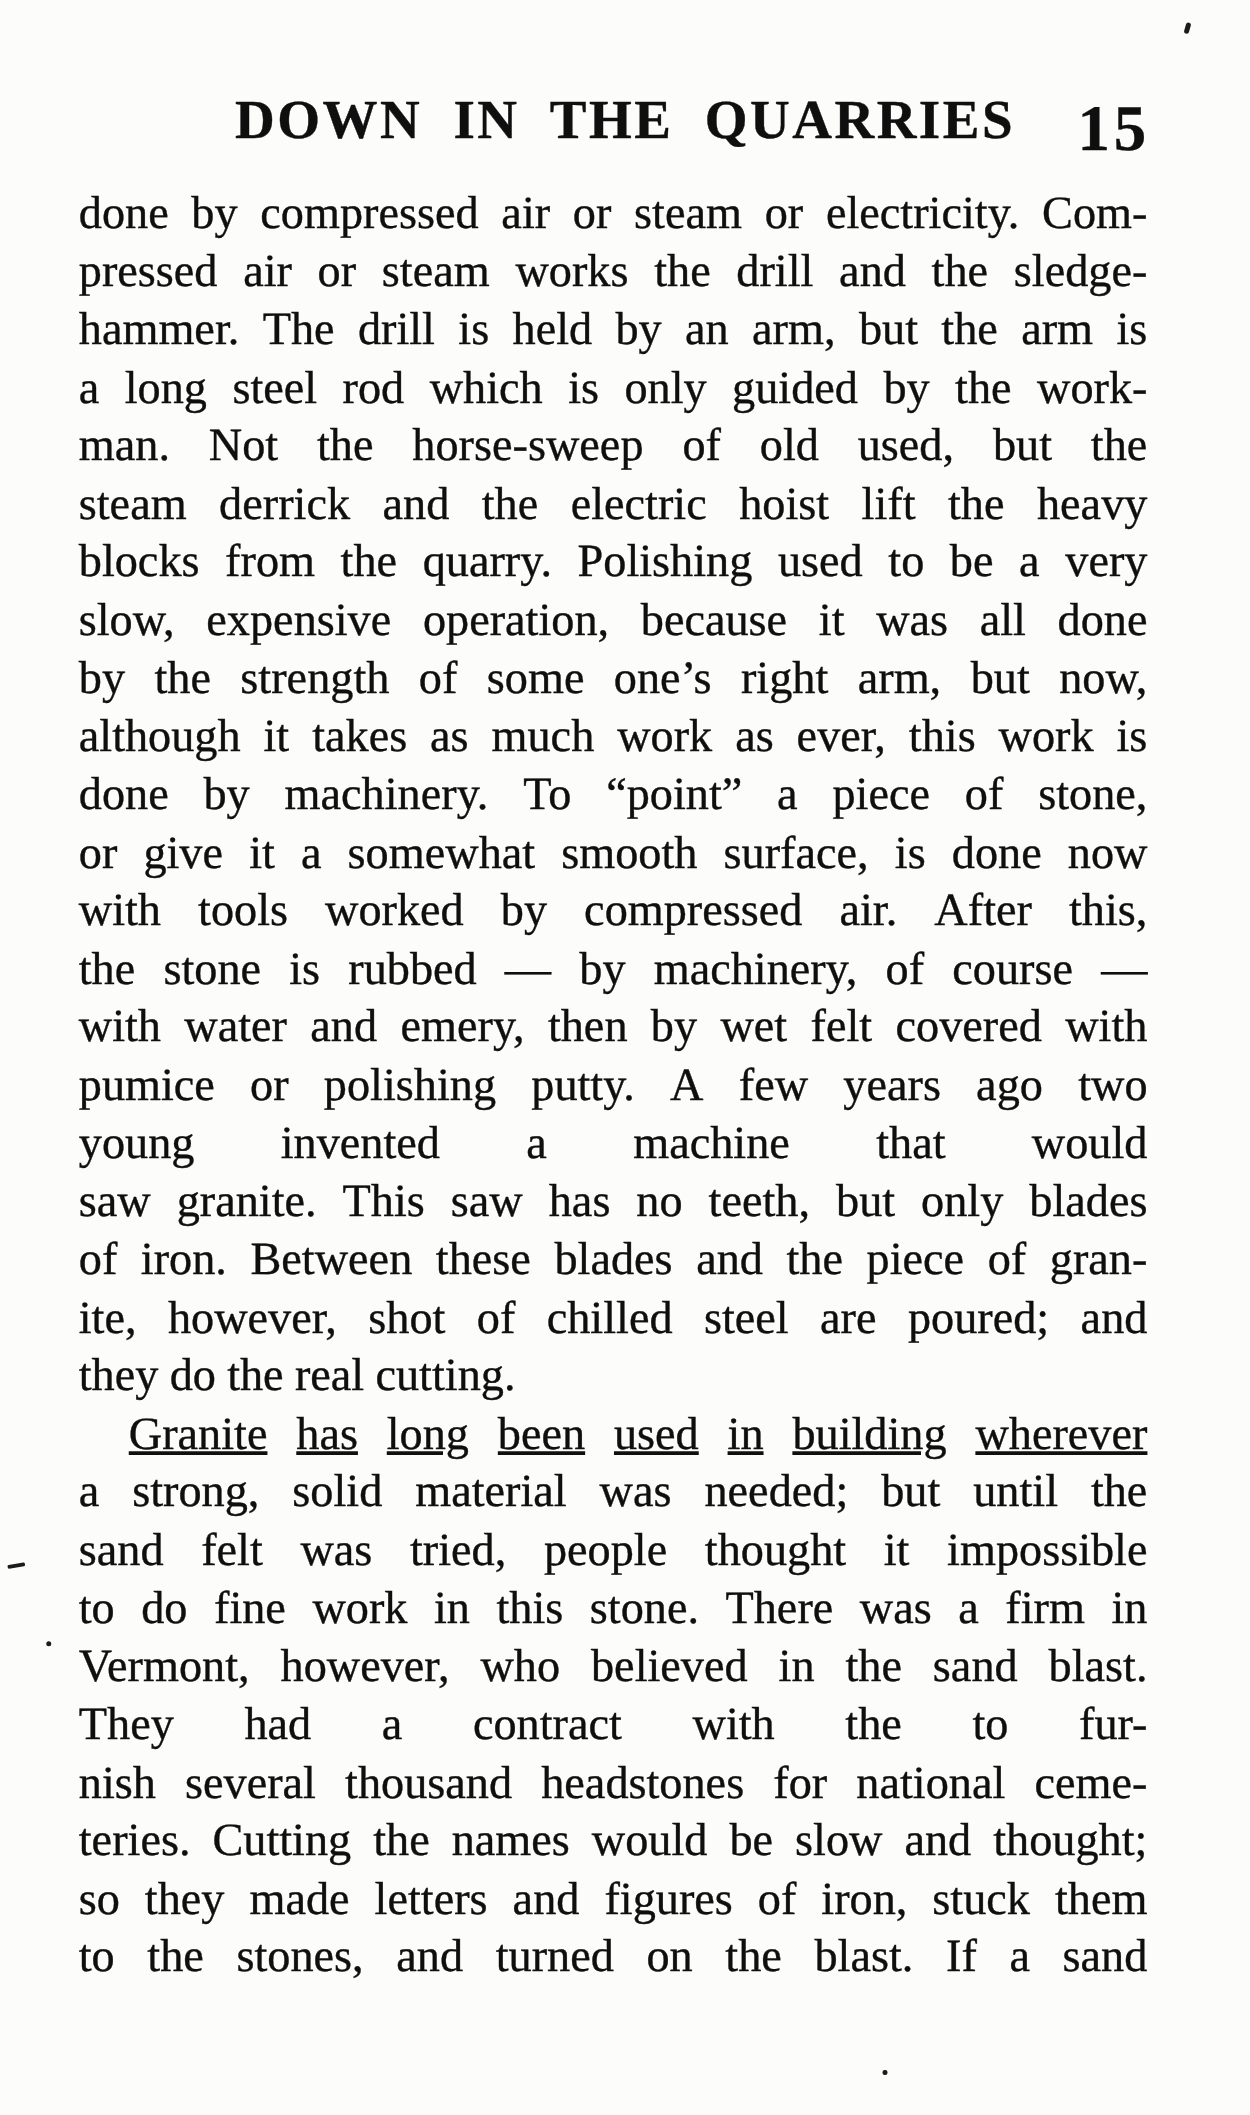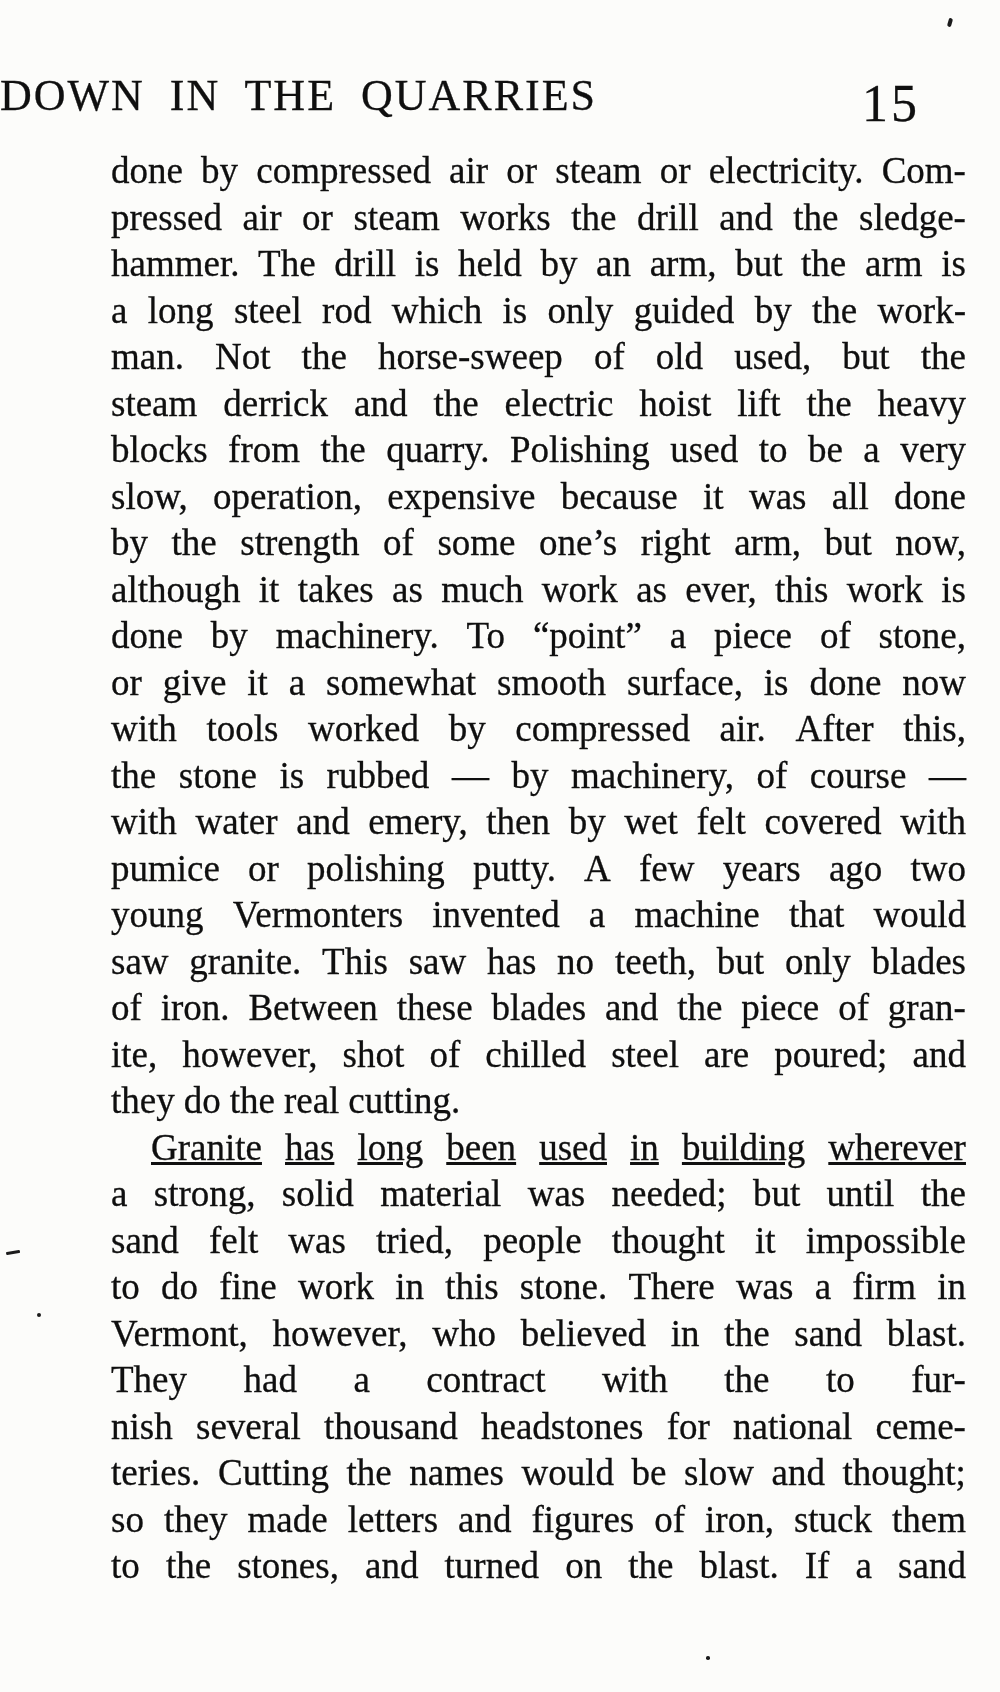--- a/index.html
+++ b/index.html
@@ -9,26 +9,27 @@
     height: 1692px;
     background: #fcfcfa;
     color: #0f0f0f;
     font-family: "Liberation Serif", "DejaVu Serif", serif;
     overflow: hidden;
     -webkit-text-stroke: 0.3px #101010;
   }
   .header {
     position: relative;
     padding-top: 74px;
-    text-align: left;
+    text-align: center;
     font-size: 44px;
     line-height: 44px;
     letter-spacing: 2px;
     word-spacing: 12px;
     white-space: nowrap;
+    font-weight: bold;
   }
   .pagenum {
     position: absolute;
     top: 84px;
     right: 80px;
     font-size: 52px;
     line-height: 40px;
     letter-spacing: 3px;
     word-spacing: 0;
   }
@@ -39,21 +40,20 @@
   }
   .line {
     box-sizing: border-box;
     width: 100%;
     height: 46.5px;
     line-height: 46.5px;
     display: flex;
     justify-content: space-between;
     white-space: nowrap;
     overflow: visible;
-    margin-left: 48px;
   }
   .line.left { justify-content: flex-start; gap: 9px; }
   .line.indent { padding-left: 40px; text-decoration: underline; }
   .speck { position: absolute; background: #1b1b1b; }
   .speck-apostrophe { left: 948px; top: 18px; width: 4px; height: 9px; border-radius: 2px; transform: rotate(16deg); }
   .speck-dash { left: 6px; top: 1251px; width: 14px; height: 2.5px; border-radius: 1px; transform: rotate(-9deg); }
   .speck-dot-left { left: 37px; top: 1313px; width: 4px; height: 4px; border-radius: 50%; }
   .speck-dot-bottom { left: 706px; top: 1656px; width: 3.5px; height: 3.5px; border-radius: 50%; }
 </style>
 </head>
@@ -145,22 +145,22 @@
         <span>quarry.</span>
         <span>Polishing</span>
         <span>used</span>
         <span>to</span>
         <span>be</span>
         <span>a</span>
         <span>very</span>
       </div>
       <div class="line">
         <span>slow,</span>
+        <span>expensive</span>
         <span>operation,</span>
-        <span>expensive</span>
         <span>because</span>
         <span>it</span>
         <span>was</span>
         <span>all</span>
         <span>done</span>
       </div>
       <div class="line">
         <span>by</span>
         <span>the</span>
         <span>strength</span>
@@ -248,21 +248,20 @@
         <span>polishing</span>
         <span>putty.</span>
         <span>A</span>
         <span>few</span>
         <span>years</span>
         <span>ago</span>
         <span>two</span>
       </div>
       <div class="line">
         <span>young</span>
-        <span>Vermonters</span>
         <span>invented</span>
         <span>a</span>
         <span>machine</span>
         <span>that</span>
         <span>would</span>
       </div>
       <div class="line">
         <span>saw</span>
         <span>granite.</span>
         <span>This</span>

